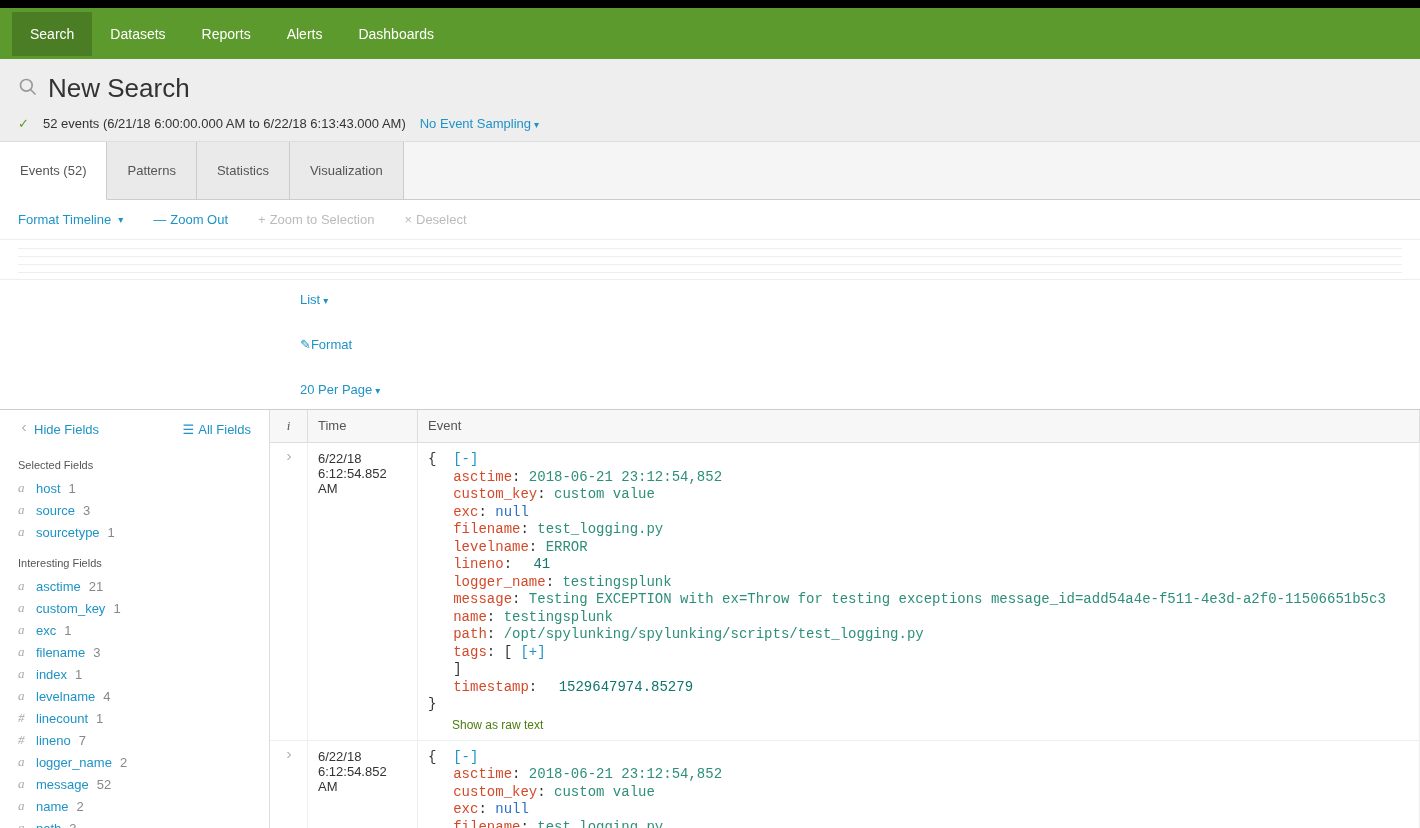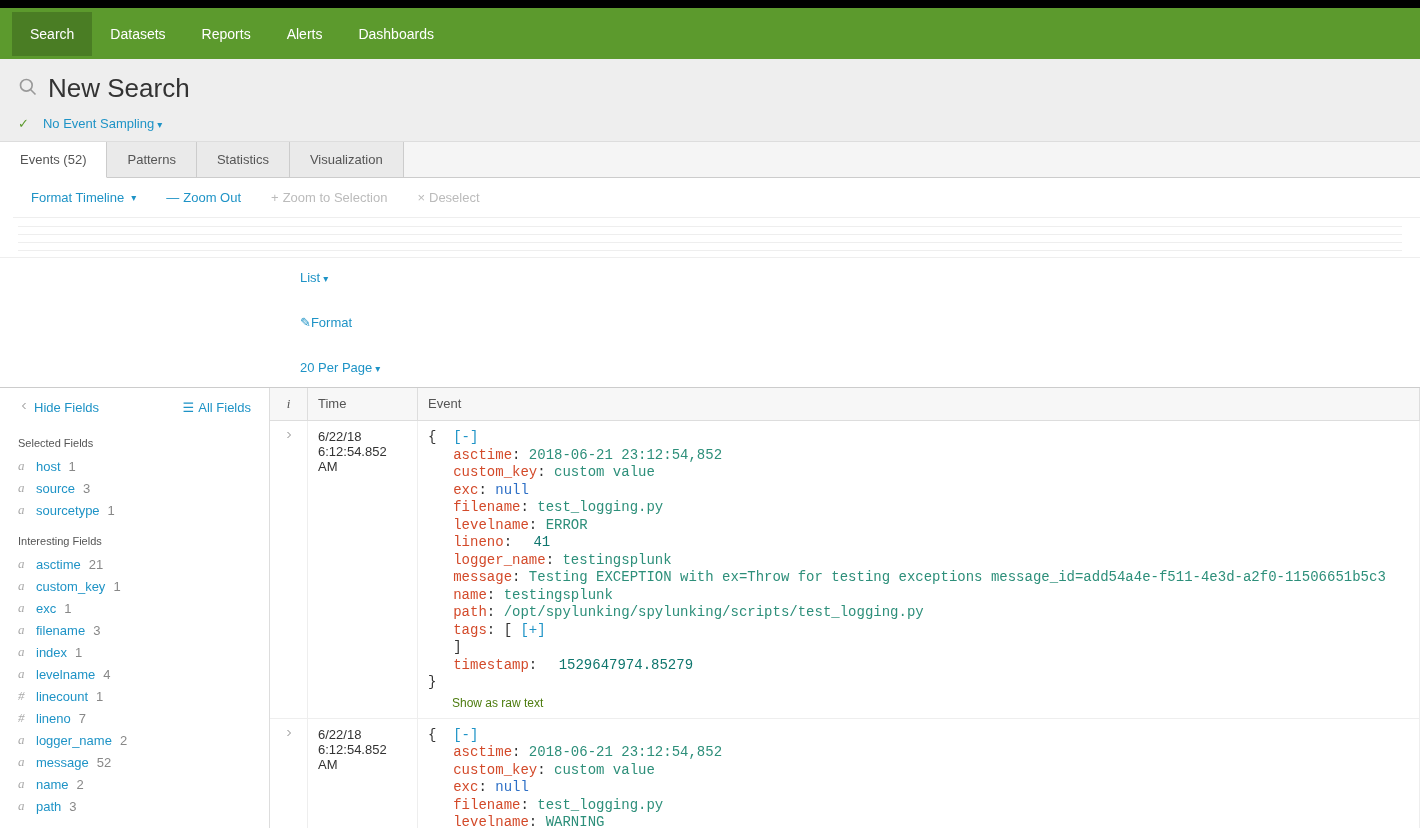--- a/index.html
+++ b/index.html
@@ -10,24 +10,24 @@
 .nav-green .tab.active { background: #4a7d24; }
 .page-header { background: #eee; border-bottom: 1px solid #ddd; padding: 14px 6px 0 18px; }
 .page-title { font-size: 26px; font-weight: 300; color: #333; display: flex; align-items: center; gap: 10px; margin-bottom: 12px; }
 .search-icon svg { width: 20px; height: 20px; stroke: #999; fill: none; stroke-width: 2; }
 .search-box { background: #fff; border: 1px solid #ccc; border-radius: 3px; padding: 10px 12px; font-family: "Courier New", monospace; font-size: 14px; color: #333; margin-bottom: 14px; }
 .status-row { display: flex; align-items: center; gap: 14px; padding-bottom: 10px; font-size: 13px; }
 .check-icon { color: #5c9a2d; }
 .link { color: #1e93c6; cursor: pointer; }
 .caret { font-size: 10px; margin-left: 3px; }
 .tabs-row { display: flex; border-bottom: 1px solid #ccc; background: #f5f5f5; }
-.tabs-row .rtab { padding: 10px 20px; cursor: pointer; color: #555; position: relative; background: #eaeaea; border-right: 1px solid #ccc; }
+.tabs-row .rtab { padding: 21px 20px; cursor: pointer; color: #555; position: relative; background: #eaeaea; border-right: 1px solid #ccc; }
 .tabs-row .rtab.active { background: #fff; border-bottom: 1px solid #fff; margin-bottom: -1px; }
 .tabs-row .rtab::after { content: ''; position: absolute; right: -10px; top: 0; width: 0; height: 0; }
-.timeline-toolbar { display: flex; gap: 30px; padding: 12px 18px; border-bottom: 1px solid #eee; font-size: 13px; margin-left: 13px; }
+.timeline-toolbar { display: flex; gap: 30px; padding: 12px 18px; border-bottom: 1px solid #eee; font-size: 13px; }
 .timeline-toolbar .ctrl { color: #1e93c6; cursor: pointer; display: flex; align-items: center; gap: 4px; }
 .timeline-toolbar .ctrl.disabled { color: #bbb; }
 .timeline-bars { height: 40px; border-bottom: 1px solid #eee; position: relative; }
 .timeline-bars .line { position: absolute; left: 18px; right: 18px; height: 1px; background: #eee; }
 .view-toolbar { display: flex; gap: 30px; padding: 12px 18px 12px 300px; font-size: 13px; flex-direction: column; }
 .content-row { display: flex; border-top: 1px solid #ccc; }
 .sidebar { width: 270px; min-width: 270px; padding: 12px 18px; border-right: 1px solid #ddd; }
 .sidebar-top { display: flex; justify-content: space-between; margin-bottom: 22px; }
 .sidebar-top .act { color: #1e93c6; cursor: pointer; display: flex; align-items: center; gap: 4px; font-size: 13px; }
 .field-section-title { font-size: 11px; color: #555; margin-bottom: 6px; margin-top: 14px; }
@@ -77,20 +77,21 @@
     <span class="search-icon">
       <svg viewBox="0 0 24 24">
           <circle cx="10" cy="10" r="7"></circle>
           <line x1="15" y1="15" x2="21" y2="21"></line>
         </svg>
     </span>
     <span>New Search</span>
   </div>
   <div class="status-row">
     <span class="check-icon">✓</span>
+    <span>52 events (6/21/18 6:00:00.000 AM to 6/22/18 6:13:43.000 AM)</span>
     <span class="link">
       <span>No Event Sampling</span><span class="caret">▾</span>
     </span>
   </div>
 </div>
 
 <div class="tabs-row" id="result-tabs">
     <div class="rtab active">Events (52)</div>
     <div class="rtab">Patterns</div>
     <div class="rtab">Statistics</div>

